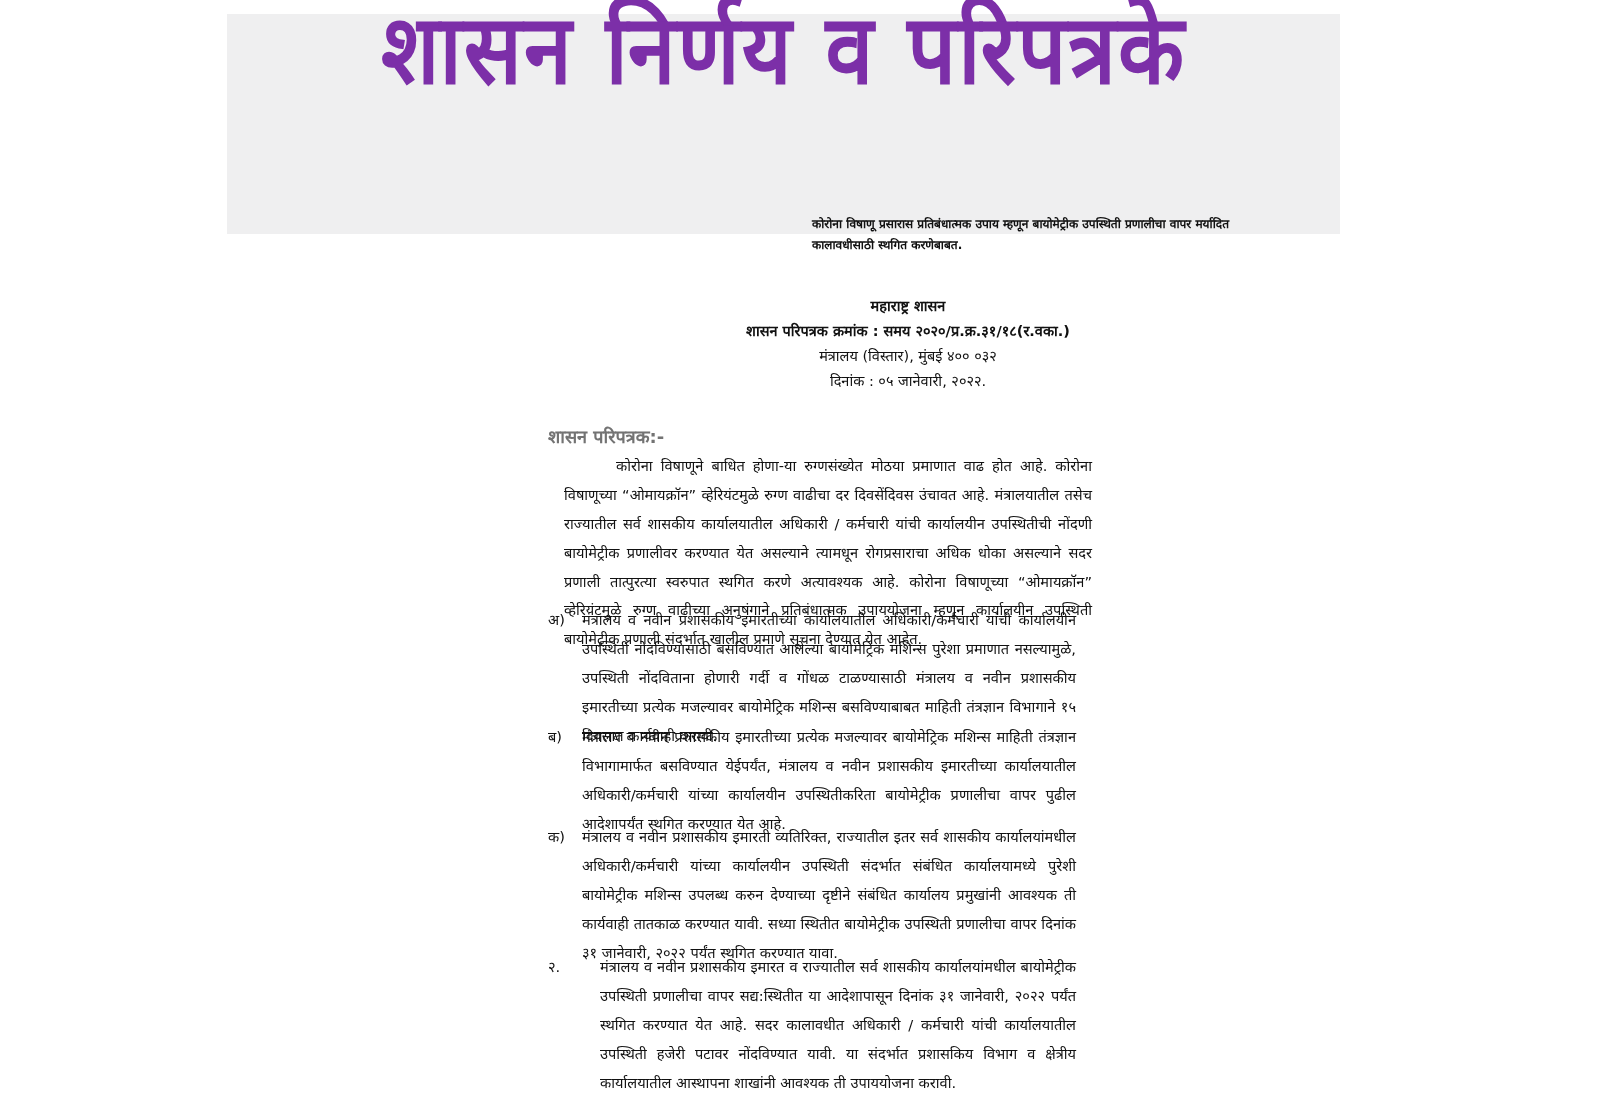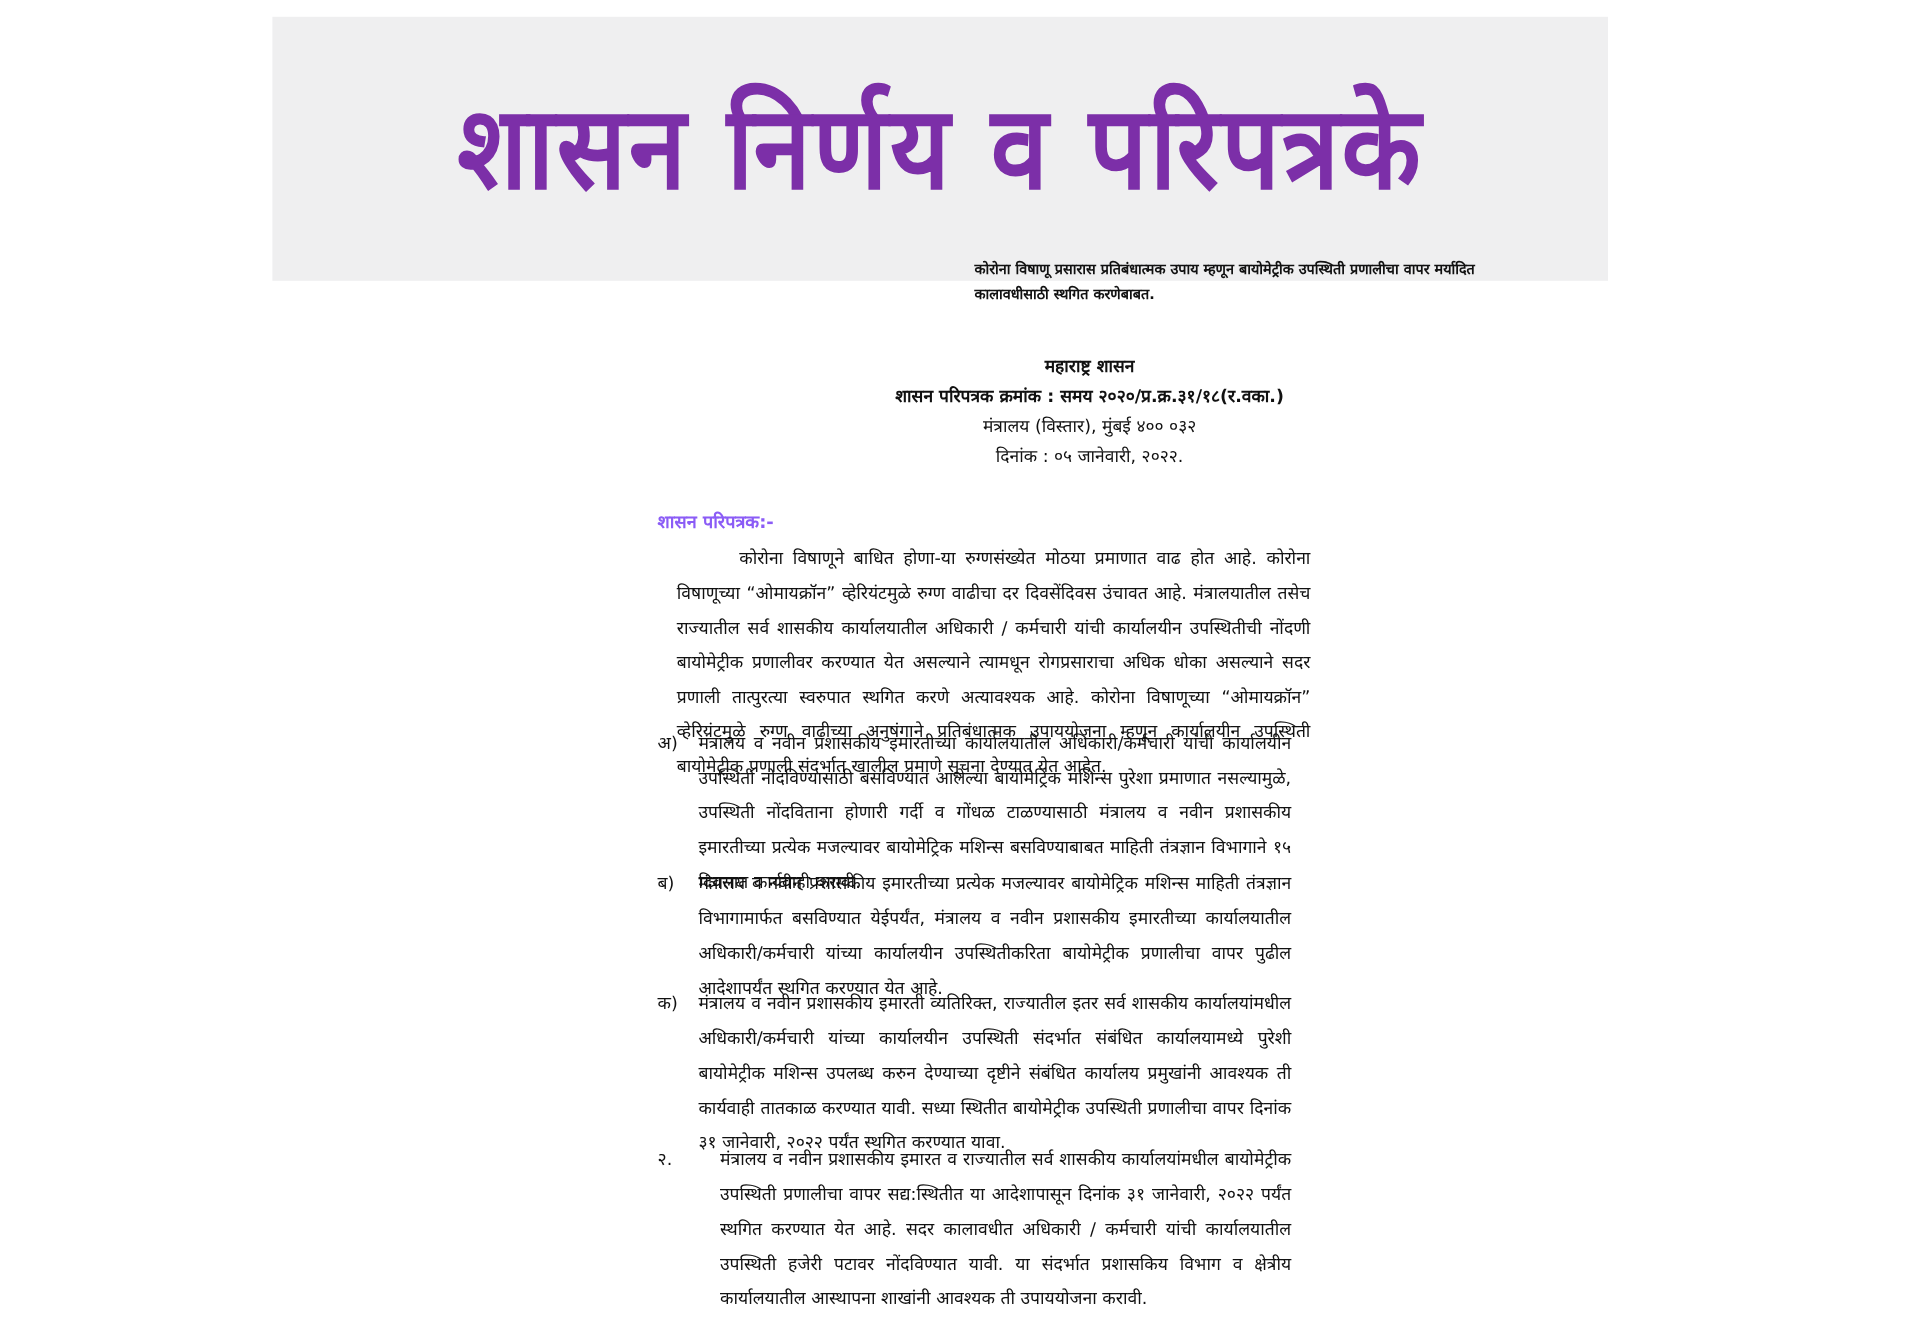--- a/index.html
+++ b/index.html
@@ -23,21 +23,20 @@
 
   
   .banner {
     position: absolute;
     left: 227px;
     top: 14px;
     width: 1113px;
     height: 220px;
     background: #efeff0;
     display: flex;
-    align-items: center;
     justify-content: center;
   }
   .banner-title {
     color: #7c2fa8;
     font-family: "DejaVu Sans", sans-serif;
     font-weight: 700;
     font-size: 86px;
     line-height: 1;
     letter-spacing: 2px;
     white-space: nowrap;
@@ -81,22 +80,22 @@
   }
   .gov-block .b { font-weight: 700; }
   .gov-block .n { font-weight: 400; }
 
   .gr-label {
     position: absolute;
     left: 548px;
     top: 228px;
     font-family: "DejaVu Sans", sans-serif;
     font-weight: 700;
-    font-size: 15px;
-    color: #8b5cf6;
+    font-size: 18px;
+    color: #737373;
   }
 
   .para {
     position: absolute;
     font-family: "DejaVu Sans", sans-serif;
     font-size: 14.6px;
     line-height: 1.98;
     color: #111;
     text-align: justify;
     margin-left: 16px;

